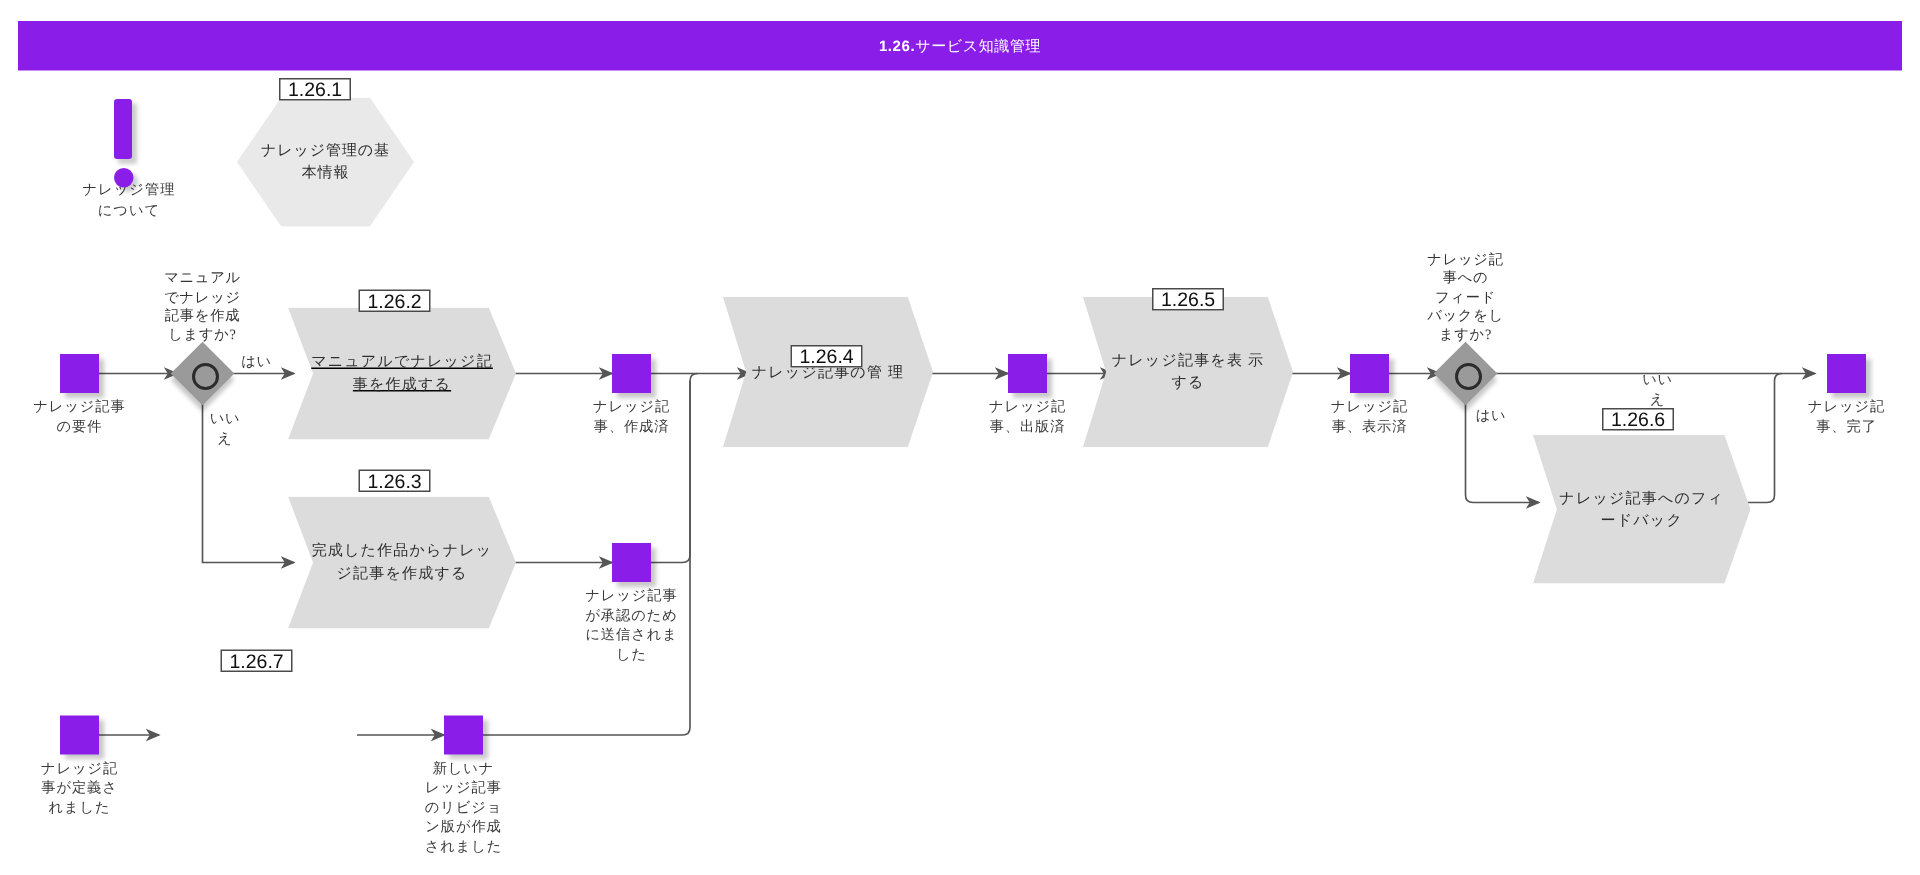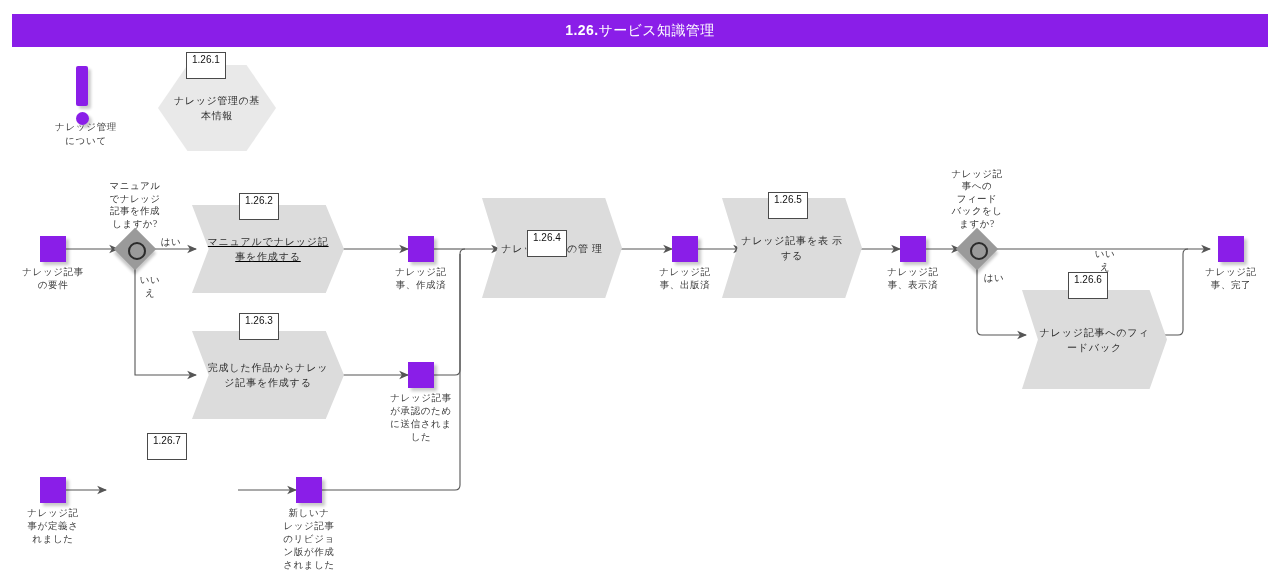--- a/index.html
+++ b/index.html
@@ -12,21 +12,21 @@
   }
   #canvas{position:relative;width:1280px;height:583px;}
 
   
   .header-bar{
     position:absolute;left:12px;top:14px;width:1256px;height:33px;
     background:#8a1ee8;
     display:flex;align-items:center;justify-content:center;
   }
   .header-title{
-    color:#ffffff;font-size:14px;letter-spacing:.4px;white-space:nowrap;
+    color:#ffffff;font-size:10px;letter-spacing:.4px;white-space:nowrap;
     font-family:"Liberation Sans","DejaVu Sans",sans-serif;
   }
   .header-title .num{font-weight:bold;}
 
   
   #wires{position:absolute;left:0;top:0;width:1280px;height:583px;}
 
   
   .node{position:absolute;}
 
@@ -76,22 +76,22 @@
     text-align:center;
   }
   .proc-text{
     font-size:10px;color:#2e2e2e;line-height:15px;letter-spacing:.8px;
     padding:0 14px;
   }
   .tag{
     position:absolute;
     background:#ffffff;border:1px solid #4a4a4a;
     font-family:"Liberation Sans","DejaVu Sans",sans-serif;
-    font-size:10px;color:#111;
-    padding:1px 5px 12px 5px;line-height:12px;
+    font-size:13px;color:#111;
+    padding:1px 5px 0 5px;line-height:12px;
     white-space:nowrap;
   }
 
   
   .hexa{
     background:#e9e9e9;
     filter:drop-shadow(3px 3px 3px rgba(0,0,0,.20));
     -webkit-clip-path:polygon(25% 0,75% 0,100% 50%,75% 100%,25% 100%,0 50%);
     clip-path:polygon(25% 0,75% 0,100% 50%,75% 100%,25% 100%,0 50%);
     display:flex;align-items:center;justify-content:center;text-align:center;

